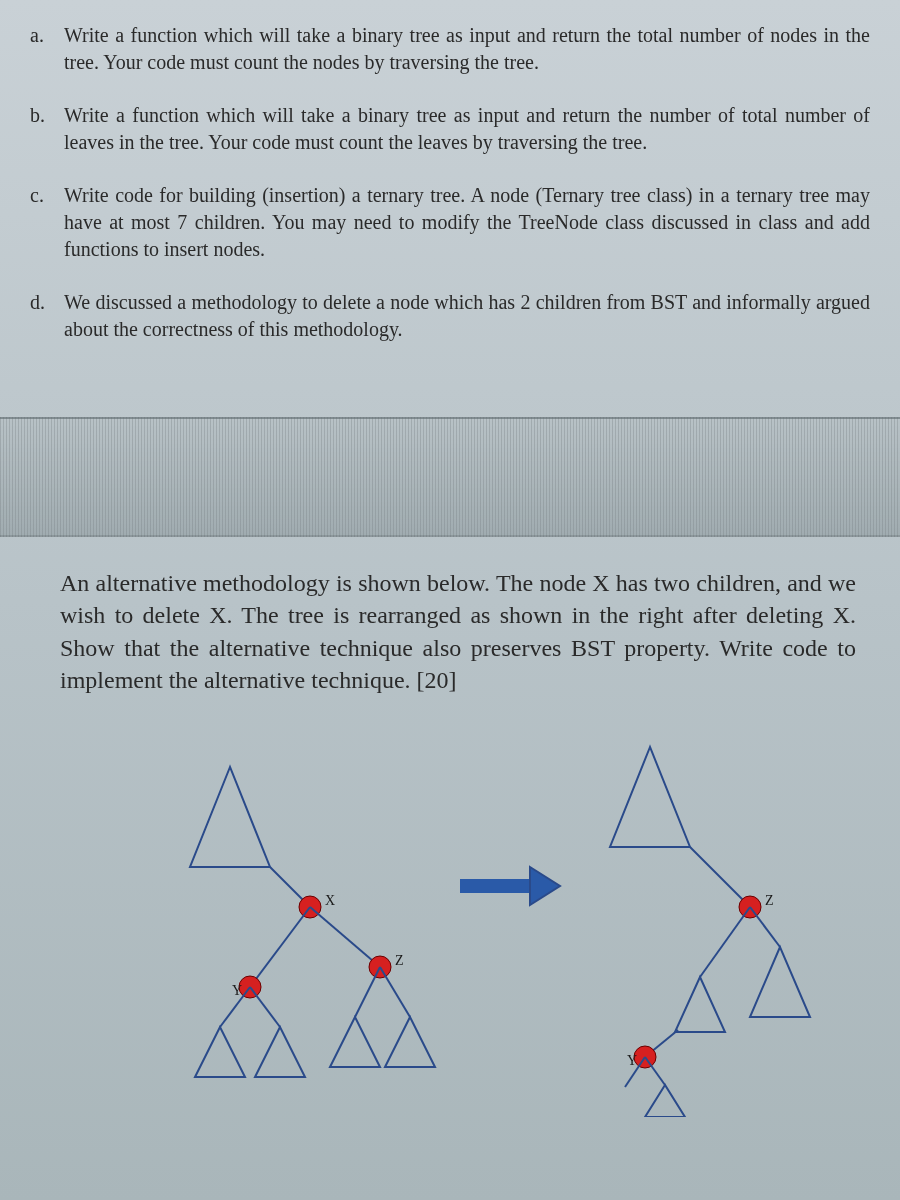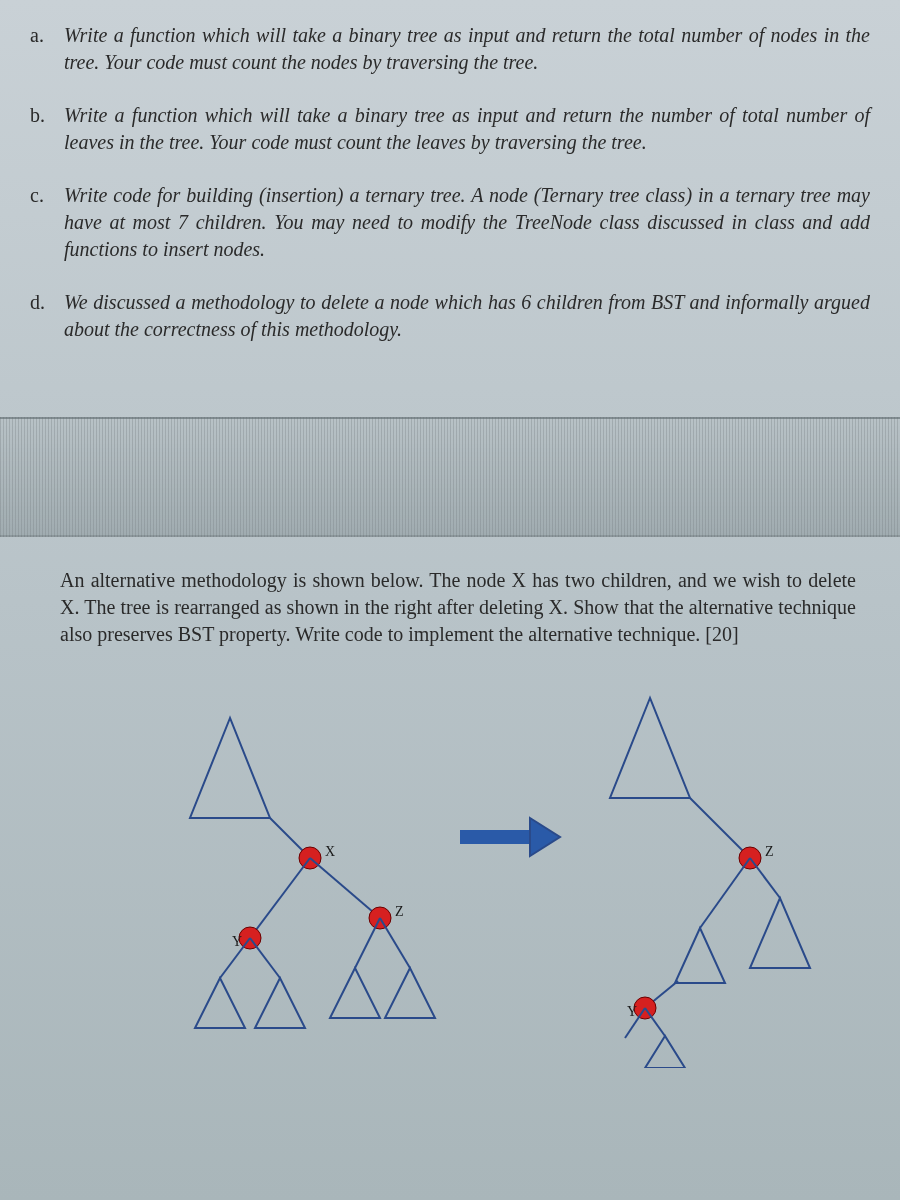--- a/index.html
+++ b/index.html
@@ -29,40 +29,39 @@
     line-height: 1.35;
     text-align: justify;
   }
   .marker {
     width: 28px;
     flex: 0 0 28px;
     padding-right: 6px;
   }
   .qtext {
     flex: 1 1 auto;
-    font-style: italic;
   }
   .hatch {
     margin-top: 18px;
     height: 120px;
     width: 100%;
     background:
       repeating-linear-gradient(90deg,
         rgba(120,128,132,0.35) 0 1px,
         transparent 1px 3px),
       linear-gradient(180deg,
         rgba(180,190,194,0.6) 0%,
         rgba(150,162,166,0.7) 100%);
     border-top: 2px solid rgba(80,90,94,0.4);
     border-bottom: 2px solid rgba(80,90,94,0.4);
     box-sizing: border-box;
   }
   .section2 {
     padding: 30px 44px 10px 60px;
-    font-size: 20px;
+    font-size: 24px;
     line-height: 1.35;
     color: #2a2a2a;
     text-align: justify;
   }
   .diagram-wrap {
     width: 100%;
     display: flex;
     justify-content: center;
     margin-top: 30px;
   }
@@ -105,21 +104,21 @@
     <li>
       <span class="marker">b.</span>
       <span class="qtext">Write a function which will take a binary tree as input and return the number of total number of leaves in the tree. Your code must count the leaves by traversing the tree.</span>
     </li>
     <li>
       <span class="marker">c.</span>
       <span class="qtext">Write code for building (insertion) a ternary tree. A node (Ternary tree class) in a ternary tree may have at most 7 children.  You may need to modify the TreeNode class discussed in class and add functions to insert nodes.</span>
     </li>
     <li>
       <span class="marker">d.</span>
-      <span class="qtext">We discussed a methodology to delete a node which has 6 children from BST and informally argued about the correctness of this methodology.</span>
+      <span class="qtext">We discussed a methodology to delete a node which has 2 children from BST and informally argued about the correctness of this methodology.</span>
     </li>
   </ol>
 </div>
 
 <div class="hatch"></div>
 
 <div class="section2">
   <span>An alternative methodology is shown below. The node X has two children, and we wish to delete X. The tree is rearranged as shown in the right after deleting X. Show that the alternative technique also preserves BST property. Write code to implement the alternative technique. [20]</span>
 </div>
 

